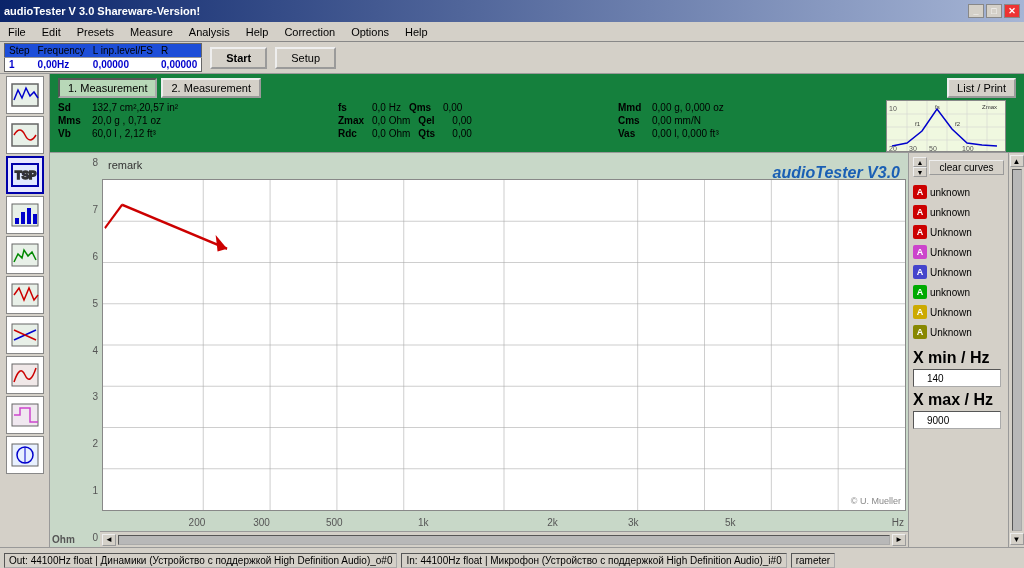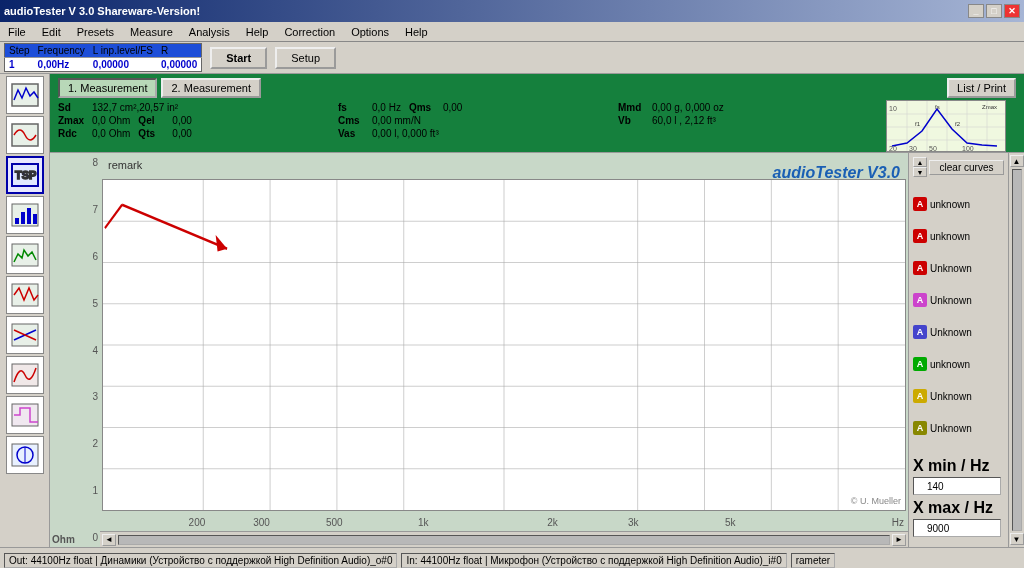--- a/index.html
+++ b/index.html
@@ -256,21 +256,21 @@
     }
 
     
     #right-panel {
       width: 100px;
       background: #d4d0c8;
       border-left: 1px solid #999;
       display: flex;
       flex-direction: column;
       padding: 4px;
-      gap: 14px;
+      gap: 2px;
     }
     #clear-btn-row { display: flex; align-items: center; gap: 2px; margin-bottom: 4px; }
     .up-down-btns { display: flex; flex-direction: column; }
     .ud-btn {
       width: 14px; height: 10px;
       background: #d4d0c8;
       border: 1px outset #eee;
       font-size: 7px;
       display: flex; align-items: center; justify-content: center;
       cursor: pointer;
@@ -503,20 +503,24 @@
               <span class="param-label">fs</span>
               <span class="param-value">0,0  Hz</span>
               <span style="margin-left:4px;" class="param-label">Qms</span>
               <span class="param-value">0,00</span>
             </div>
             <div class="param-row">
               <span class="param-label">Mmd</span>
               <span class="param-value">0,00 g, 0,000 oz</span>
             </div>
             <div class="param-row">
+              <span class="param-label">Mms</span>
+              <span class="param-value">20,0 g , 0,71 oz</span>
+            </div>
+            <div class="param-row">
               <span class="param-label">Zmax</span>
               <span class="param-value">0,0  Ohm</span>
               <span style="margin-left:4px;" class="param-label">Qel</span>
               <span class="param-value">0,00</span>
             </div>
             <div class="param-row">
               <span class="param-label">Cms</span>
               <span class="param-value">0,00 mm/N</span>
             </div>
             <div class="param-row">

